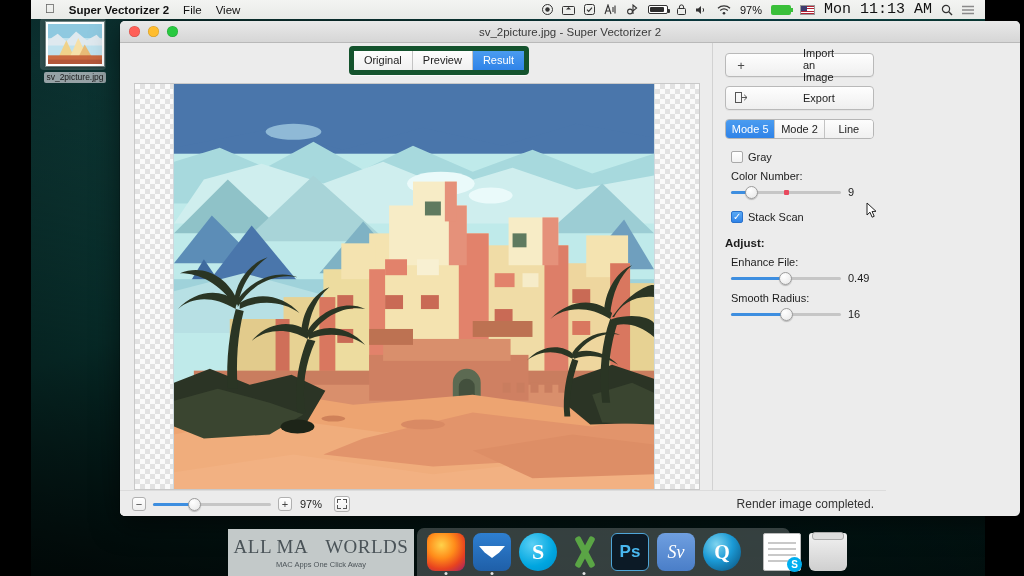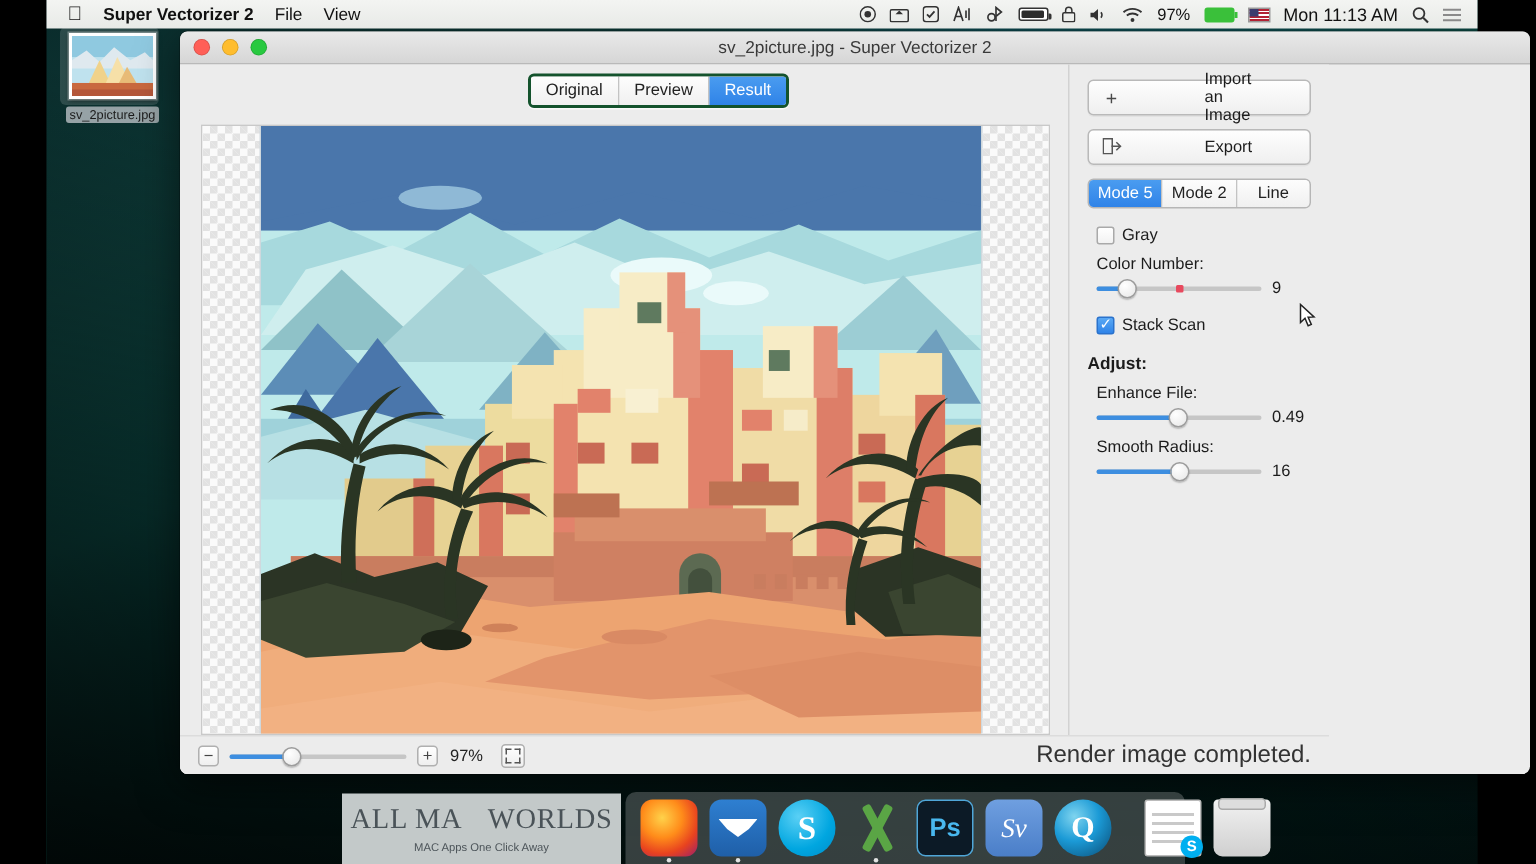--- a/index.html
+++ b/index.html
@@ -32,21 +32,21 @@
     background: linear-gradient(180deg, #f3f4f2 0%, #e8eae7 100%);
     display: flex; align-items: center; z-index: 60;
     font-size: 11.5px; color: #111;
   }
   .mb-left { display: flex; align-items: center; gap: 14px; padding-left: 14px; }
   .mb-apple { font-size: 13px; line-height: 1; position: relative; top: -1px; }
   .mb-app { font-weight: bold; font-size: 11.5px; }
   .mb-item { font-size: 11.5px; }
   .mb-right { margin-left: auto; display: flex; align-items: center; gap: 9px; padding-right: 11px; }
   .mb-right .ic { display: inline-flex; align-items: center; justify-content: center; }
-  .mb-time { font-size: 12px; }
+  .mb-time { font-size: 15px; font-family: Liberation Mono, monospace; }
   .mb-pct { font-size: 11px; }
   .flag {
     width: 15px; height: 10px; display: inline-block;
     background:
       linear-gradient(180deg,#b22234 0 14%, #fff 14% 28%, #b22234 28% 43%, #fff 43% 57%, #b22234 57% 71%, #fff 71% 85%, #b22234 85% 100%);
     position: relative; border: .5px solid #999;
   }
   .flag::before {
     content:""; position:absolute; left:0; top:0; width:6px; height:5px; background:#3c3b6e;
   }
@@ -101,21 +101,21 @@
     position: absolute; left:0; right:0; text-align:center; font-size: 11.5px; color:#3a3a3a;
   }
 
   .wbody { display:flex; height: 473px; }
   .leftpane { width: 592px; position: relative; background: #ececec; }
   .rightpane { width: 174px; background: #ececec; border-left: 1px solid #d2d2d2; position: relative; }
 
   
   .tabbar { height: 34px; display:flex; align-items:center; justify-content:center; }
   .seg {
-    display:flex; border:2px solid #14532d; border-radius:4px; overflow:hidden;
+    display:flex; border:5px solid #14532d; border-radius:4px; overflow:hidden;
     box-shadow: 0 1px 0 rgba(255,255,255,.7);
     margin-left: 46px;
   }
   .seg > div {
     font-size: 11px; padding: 2px 10px; background: linear-gradient(180deg,#fdfdfd,#f0f0f0);
     border-right: 1px solid #c3c3c3; color:#222; line-height: 15px;
   }
   .seg > div:last-child { border-right: none; }
   .seg > div.on {
     background: linear-gradient(180deg,#4a9cf0,#2f83e8); color:#fff;
@@ -199,21 +199,21 @@
   .zpct { font-size:11px; color:#222; margin-left:8px; }
   .fitbtn {
     margin-left:12px; width:16px; height:16px; border:1px solid #b0b0b0; border-radius:3px;
     background:linear-gradient(180deg,#fff,#efefef); position:relative;
   }
   .fitbtn span { position:absolute; width:4px; height:4px; border:1px solid #555; }
   .fitbtn .a{left:2px;top:2px;border-right:none;border-bottom:none;}
   .fitbtn .b{right:2px;top:2px;border-left:none;border-bottom:none;}
   .fitbtn .c{left:2px;bottom:2px;border-right:none;border-top:none;}
   .fitbtn .d{right:2px;bottom:2px;border-left:none;border-top:none;}
-  .status { margin-left:auto; font-size:16px; color:#333; }
+  .status { margin-left:auto; font-size:12px; color:#333; }
 
   
   .cursor { position:absolute; left:746px; top:181px; z-index:70; }
 
   
   .watermark {
     position:absolute; left:228px; top:529px; width:186px; height:47px;
     background: rgba(222,228,228,.88); z-index: 50;
     display:flex; flex-direction:column; align-items:center; justify-content:center;text-align:right;
   }

